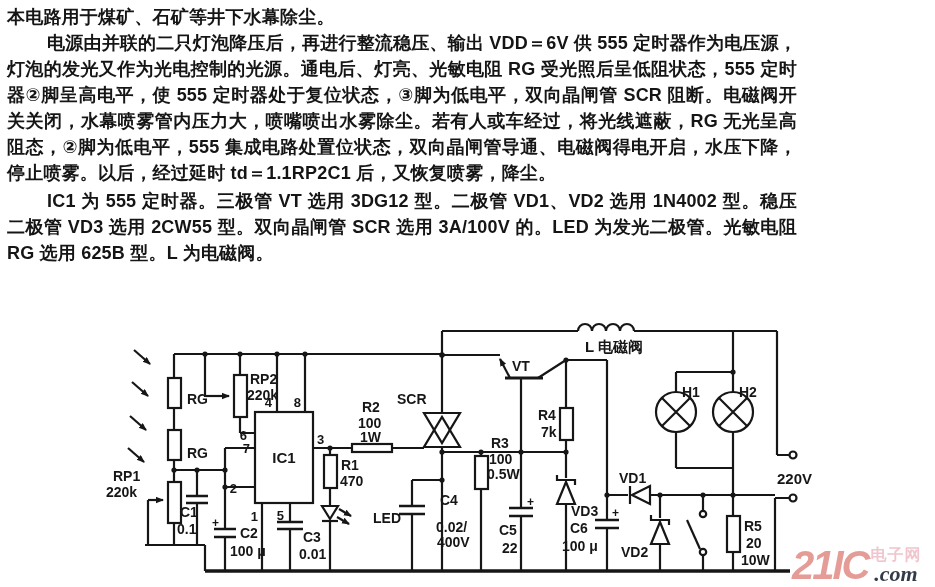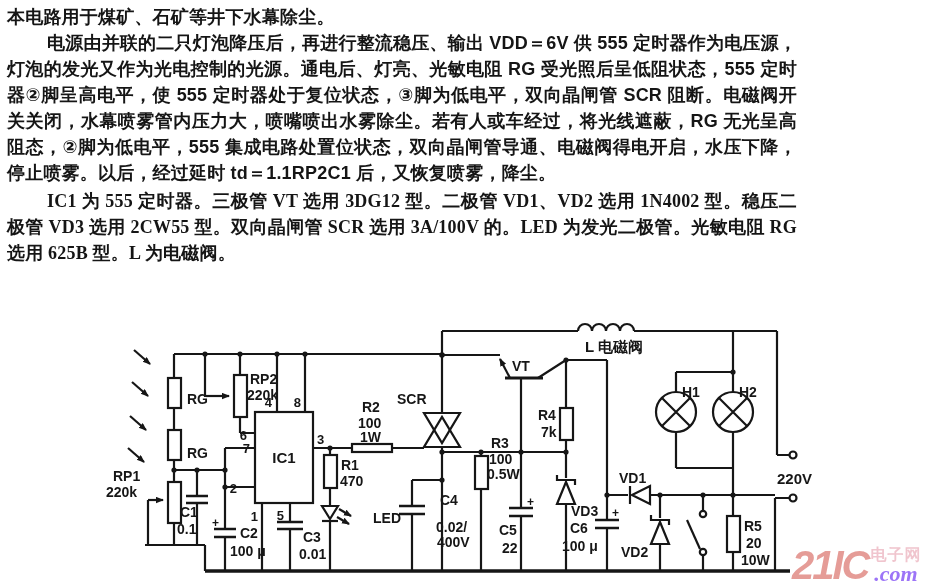--- a/index.html
+++ b/index.html
@@ -10,21 +10,21 @@
   }
   .doc{
     position:absolute;left:0;top:0;width:802px;
     padding:4px 5px 0 7px;box-sizing:border-box;
   }
   .doc p{
     margin:0;font-size:18px;line-height:26px;font-weight:700;
     text-align:justify;letter-spacing:0.2px;
   }
   .doc p.indent{text-indent:40px;}
-  .doc p.p3{margin-top:2px;font-family:Liberation Serif, serif;}
+  .doc p.p3{margin-top:2px;}
   svg.circuit{position:absolute;left:0;top:287px;}
   svg.circuit text{
     font-family:"Liberation Sans","DejaVu Sans",sans-serif;
     font-weight:700;fill:#161616;font-size:14px;
   }
   svg.circuit text.pin{font-size:13px;}
   svg.circuit text.big{font-size:15px;}
   svg.circuit text.plus{font-size:12px;}
   .wm{
     position:absolute;left:792px;top:535px;width:142px;height:50px;
@@ -33,21 +33,21 @@
   .wm .brand{
     font-size:40px;font-weight:700;font-style:italic;line-height:40px;
     color:#e18b86;letter-spacing:-2px;
   }
   .wm .col{display:flex;flex-direction:column;margin-left:2px;align-items:center;}
   .wm .site{
     font-size:16px;font-weight:700;color:#eebcc6;line-height:16px;letter-spacing:1px;
   }
   .wm .tld{
     font-family:"Liberation Serif","DejaVu Serif",serif;
-    font-size:22px;font-weight:700;font-style:italic;color:#8b5cf6;line-height:22px;
+    font-size:22px;font-weight:700;font-style:italic;color:#0f172a;line-height:22px;
   }
 </style>
 </head>
 <body>
 
 <div class="doc">
   <p>本电路用于煤矿、石矿等井下水幕除尘。</p>
   <p class="indent">电源由并联的二只灯泡降压后，再进行整流稳压、输出 VDD＝6V 供 555 定时器作为电压源，灯泡的发光又作为光电控制的光源。通电后、灯亮、光敏电阻 RG 受光照后呈低阻状态，555 定时器②脚呈高电平，使 555 定时器处于复位状态，③脚为低电平，双向晶闸管 SCR 阻断。电磁阀开关关闭，水幕喷雾管内压力大，喷嘴喷出水雾除尘。若有人或车经过，将光线遮蔽，RG 无光呈高阻态，②脚为低电平，555 集成电路处置位状态，双向晶闸管导通、电磁阀得电开启，水压下降，停止喷雾。以后，经过延时 td＝1.1RP2C1 后，又恢复喷雾，降尘。</p>
   <p class="indent p3">IC1 为 555 定时器。三极管 VT 选用 3DG12 型。二极管 VD1、VD2 选用 1N4002 型。稳压二极管 VD3 选用 2CW55 型。双向晶闸管 SCR 选用 3A/100V 的。LED 为发光二极管。光敏电阻 RG 选用 625B 型。L 为电磁阀。</p>
 </div>

